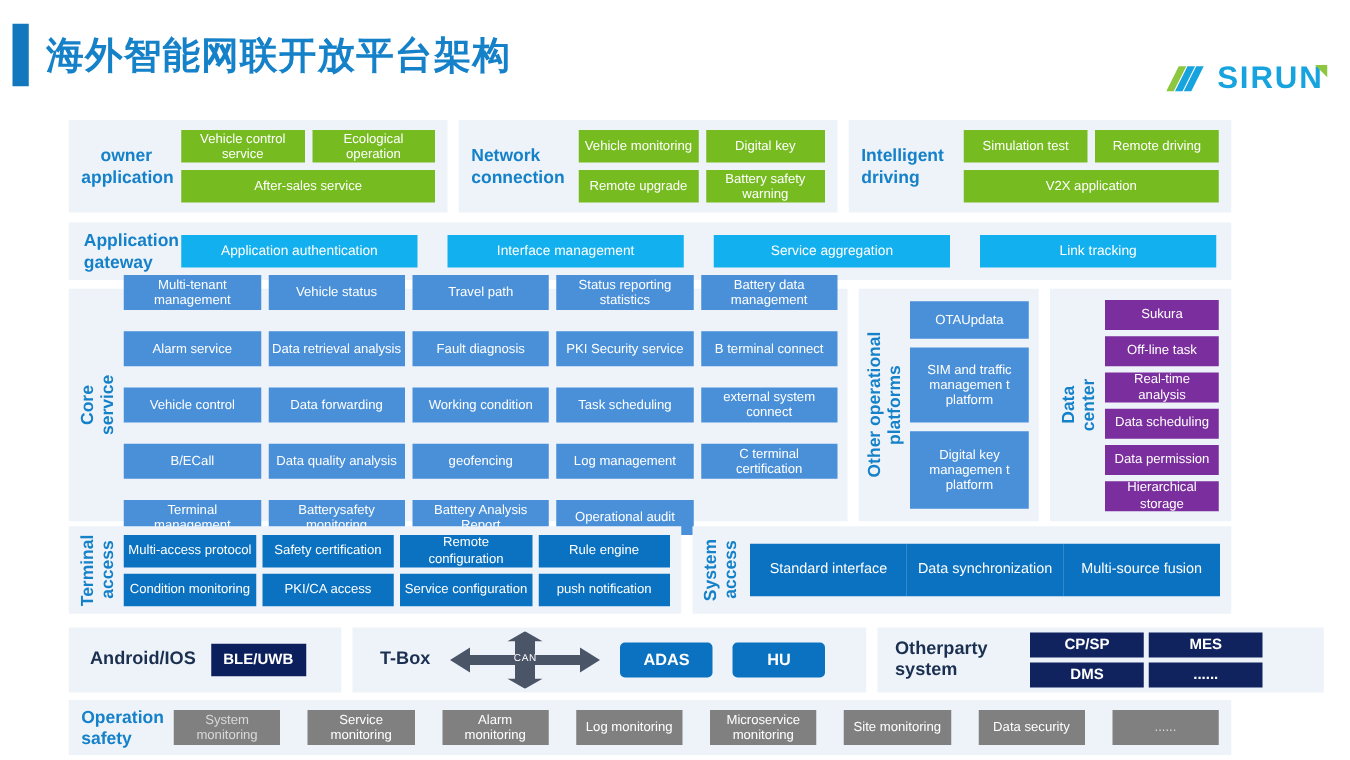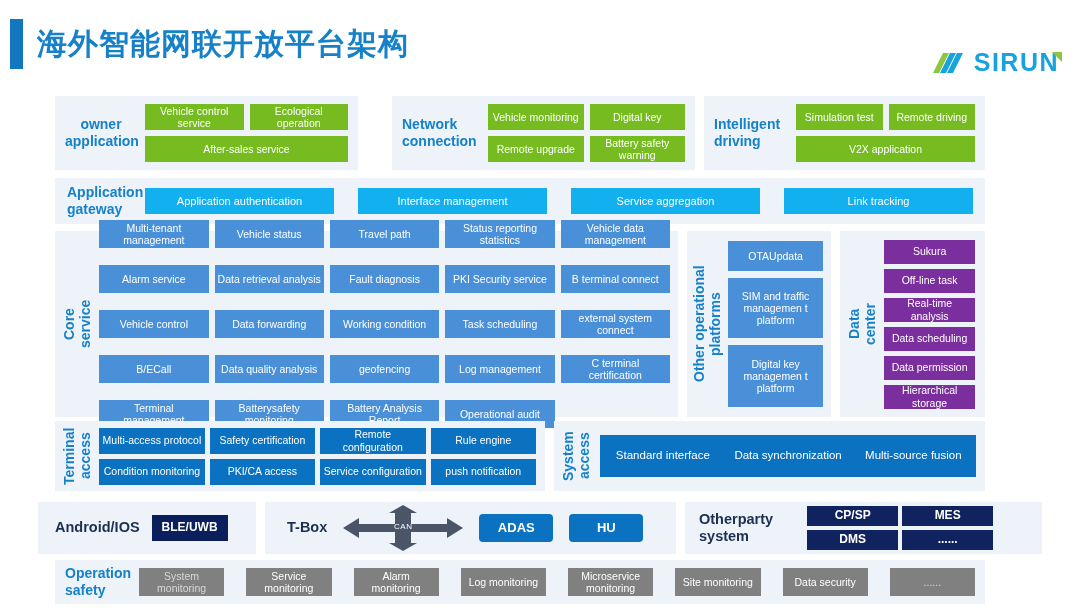--- a/index.html
+++ b/index.html
@@ -173,21 +173,21 @@
     display: flex; align-items: center;
     padding: 0 9px 0 6px;
     flex: 1;
   }
   #system-panel .vl { margin-right: 8px; height: 56px; }
   #system-chips { display: flex; gap: 0; flex: 1; }
   #system-chips .chip { flex: 1; height: 42px; font-size: 11.5px; }
 
   
   #device-row {
-    position: absolute; left: 38px; top: 502px;
+    position: absolute; left: 55px; top: 502px;
     width: 1004px; height: 52px;
     display: flex; gap: 9px;
   }
   .dev-panel { background: #eef3fa; display: flex; align-items: center; }
   #dev-mobile { width: 218px; padding-left: 17px; gap: 12px; }
   #dev-tbox { width: 411px; padding-left: 22px; gap: 16px; }
   #dev-other { flex: 1; padding-left: 14px; gap: 14px; }
   .dev-label {
     font-size: 14.5px; font-weight: bold; color: #1b3050;
     white-space: nowrap; line-height: 1.2;
@@ -242,21 +242,21 @@
       <div class="line">
         <div class="chip green">Vehicle control service</div>
         <div class="chip green">Ecological operation</div>
       </div>
       <div class="line">
         <div class="chip green">After-sales service</div>
       </div>
     </div>
   </div>
 
-  <div class="app-panel" style="width:303px;margin-left:25px;">
+  <div class="app-panel" style="width:303px;">
     <div class="vlabel-h lab" style="width:78px;">Network<br>connection</div>
     <div class="app-grid">
       <div class="line">
         <div class="chip green">Vehicle monitoring</div>
         <div class="chip green">Digital key</div>
       </div>
       <div class="line">
         <div class="chip green">Remote upgrade</div>
         <div class="chip green">Battery safety warning</div>
       </div>
@@ -293,21 +293,21 @@
     <div class="vl" style="display:flex;">
       <span class="vlabel-rot">Core</span>
       <span class="vlabel-rot">service</span>
     </div>
     <div id="core-grid">
       <div class="chip blue">Multi-tenant management</div>
       <div class="chip blue">Vehicle status</div>
       <div class="chip blue">Travel path</div>
       <div class="chip blue">Status reporting statistics</div>
 
-      <div class="chip blue">Vehicle data management</div>
+      <div class="chip blue">Battery data management</div>
       <div class="chip blue">Alarm service</div>
       <div class="chip blue">Data retrieval analysis</div>
       <div class="chip blue">Fault diagnosis</div>
       <div class="chip blue">PKI Security service</div>
 
       <div class="chip blue">B terminal connect</div>
       <div class="chip blue">Vehicle control</div>
       <div class="chip blue">Data forwarding</div>
       <div class="chip blue">Working condition</div>
       <div class="chip blue">Task scheduling</div>

